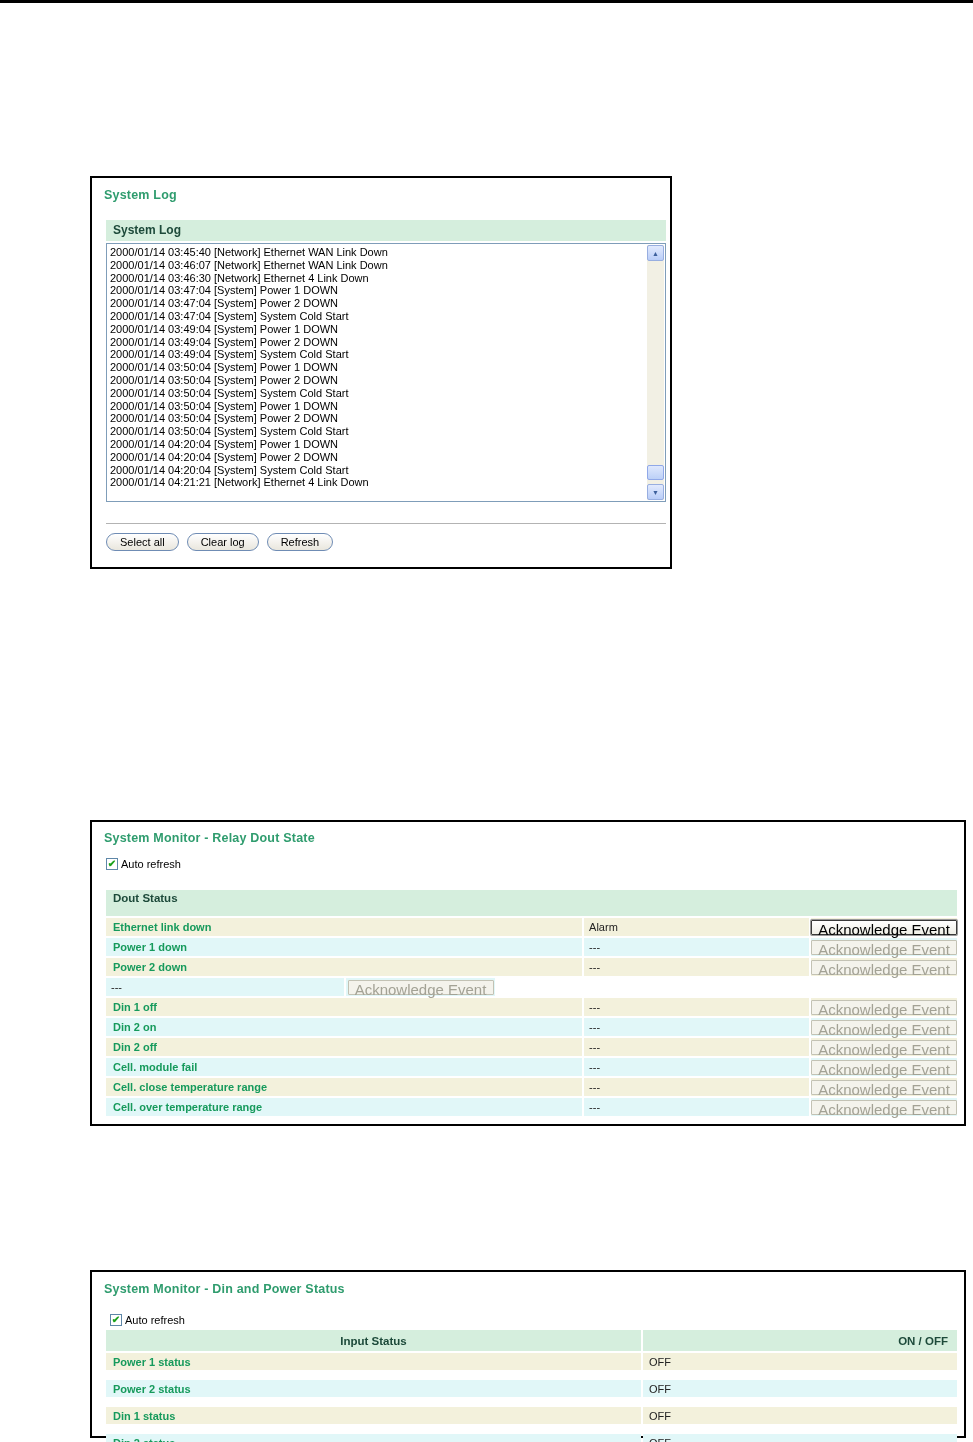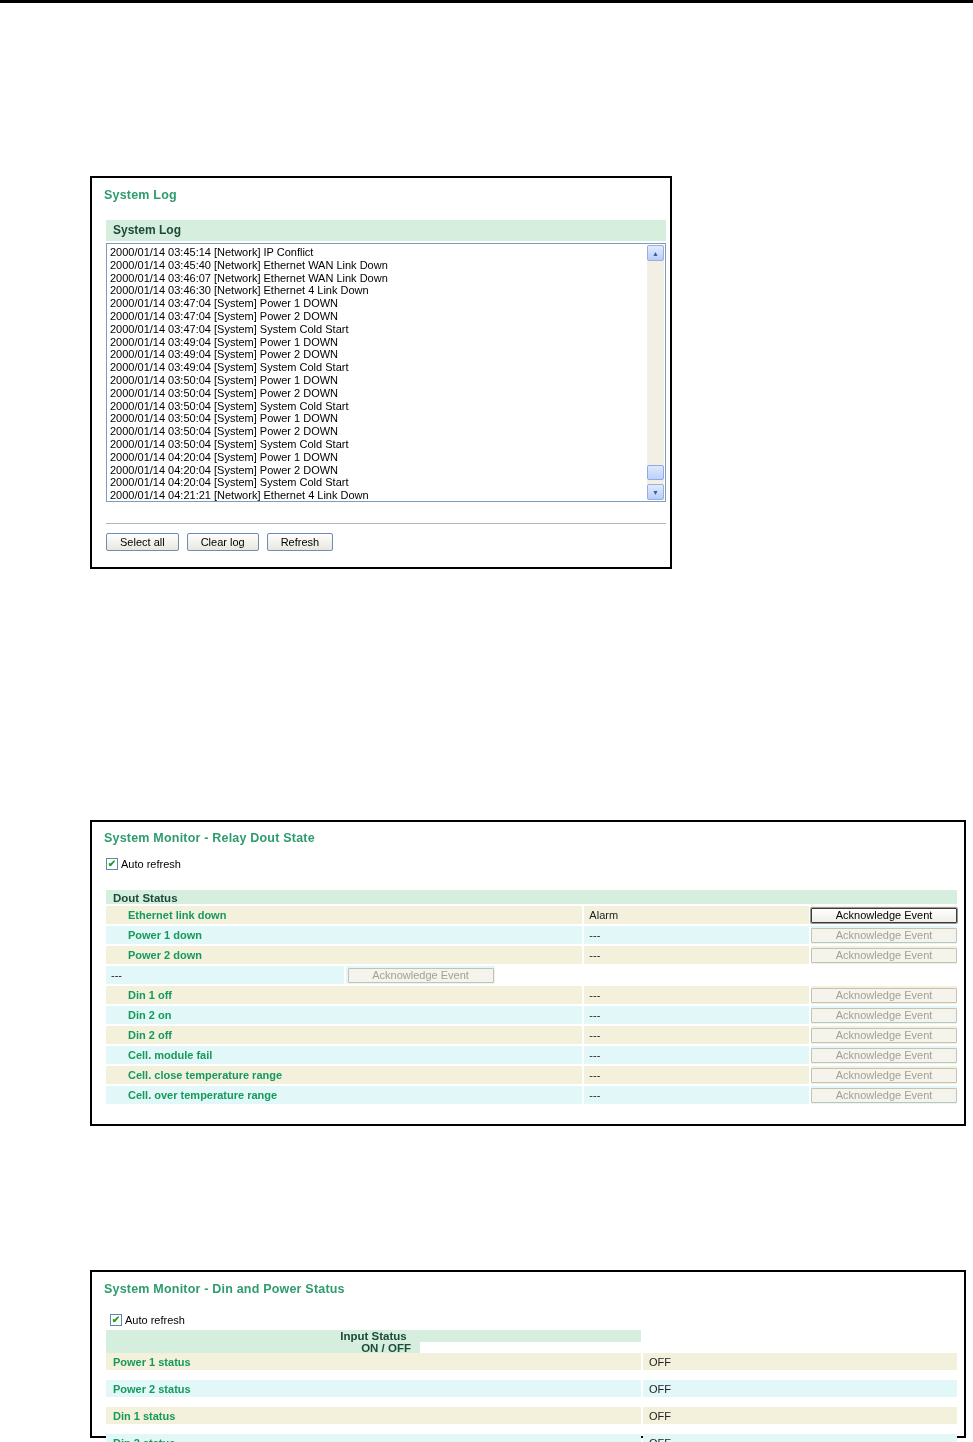--- a/index.html
+++ b/index.html
@@ -30,50 +30,50 @@
     align-items:center; justify-content:center; }
   .sb-btn.up { top:0; } .sb-btn.down { bottom:0; }
   .sb-btn .arr { font-size:7px; color:#3c5f9c; line-height:1; }
   .sb-thumb { position:absolute; left:0; top:220px; width:17px; height:15px;
     border:1px solid #90a8e8; border-radius:2px; background:linear-gradient(#dfe8fd,#bcd0f7); }
 
   .p1-divider { position:absolute; left:14px; top:345px; width:560px; height:1px; background:#b3b3b3; }
   .p1-buttons { position:absolute; left:14px; top:355px; display:flex; gap:8px; }
   .xp-btn { font-family:"Liberation Sans",sans-serif; font-size:11px; color:#000; height:18px;
     padding:0 13px; background:linear-gradient(#ffffff,#e9e6dd); border:1px solid #6f8cb4;
-    border-radius:2px; }
+    border-radius:9px; }
 
   
   .checkrow { position:absolute; display:flex; align-items:center; }
   .checkbox { width:12px; height:12px; background:#fff; border:1px solid #5e87a8;
     display:inline-flex; align-items:center; justify-content:center; }
   .checkbox.checked::after { content:"✔"; color:#1ba11b; font-size:10px; font-weight:bold;
     line-height:1; margin-top:-1px; }
   .checklabel { font-size:11px; color:#000; margin-left:3px; }
 
   
   .dout-table { position:absolute; left:14px; top:68px; width:851px; }
-  .dout-header { width:851px; height:14px; margin-bottom:2px; background:#d5eedd; color:#1d4a3a;
+  .dout-header { width:851px; height:26px; margin-bottom:2px; background:#d5eedd; color:#1d4a3a;
     font-weight:bold; font-size:11.5px; padding:2px 0 0 7px; }
   .drow { display:flex; height:18px; margin-bottom:2px; }
   .cell { height:18px; display:flex; align-items:center; }
   .cell.odd  { background:#f3f1dc; }
   .cell.even { background:#e1f7f8; }
-  .drow .c-label  { width:504px; margin-right:2px; padding-left:22px; font-size:11px;
+  .drow .c-label  { width:504px; margin-right:2px; padding-left:7px; font-size:11px;
     font-weight:bold; color:#169a5c; }
   .drow .c-status { width:238px; margin-right:2px; padding-left:5px; font-size:11px; color:#222; }
   .drow .c-btn    { width:149px; justify-content:center; }
-  .ack-btn { width:146px; height:15px; font-family:"Liberation Sans",sans-serif; font-size:11px;
+  .ack-btn { width:146px; height:15px; font-family:"Liberation Sans",sans-serif; font-size:15px;
     color:#a3a295; background:#f4f3ec; border:1px solid #c3c2b4; border-radius:1px; padding:0; }
   .ack-btn.enabled { color:#000; background:linear-gradient(#ffffff,#efeee6);
     border:1px solid #3a3a3a; box-shadow:0 0 0 1px #9a9a9a; }
 
   
   .din-table { position:absolute; left:14px; top:58px; width:851px; }
-  .din-header { display:flex; height:21px; margin-bottom:2px;flex-direction:column; }
+  .din-header { display:flex; height:21px; margin-bottom:2px; }
   .din-header .hd { background:#d5eedd; color:#1d4a3a; font-weight:bold; font-size:11.5px;
     display:flex; align-items:center; }
   .din-header .hd-left  { width:535px; margin-right:2px; justify-content:center; }
   .din-header .hd-right { width:314px; justify-content:flex-end; padding-right:9px; }
   .prow { display:flex; height:25px; margin-bottom:2px; }
   .prow .cell { height:17px; }
   .prow .c-label { width:535px; margin-right:2px; padding-left:7px; font-size:11px;
     font-weight:bold; color:#169a5c; }
   .prow .c-value { width:314px; padding-left:6px; font-size:11px; color:#222; }
 </style>
@@ -83,21 +83,20 @@
 <div class="top-rule"></div>
 
 <div class="panel" id="panel-system-log">
   <div class="panel-title" style="left:12px; top:10px;">System Log</div>
 
   <div class="section-bar" style="left:14px; top:42px; width:560px; height:21px;">System Log</div>
 
   <div class="listbox">
     <div class="log-lines">
 
-        <div class="log-line">2000/01/14 03:45:14 [Network] IP Conflict</div>
 
         <div class="log-line">2000/01/14 03:45:40 [Network] Ethernet WAN Link Down</div>
 
         <div class="log-line">2000/01/14 03:46:07 [Network] Ethernet WAN Link Down</div>
 
         <div class="log-line">2000/01/14 03:46:30 [Network] Ethernet 4 Link Down</div>
 
         <div class="log-line">2000/01/14 03:47:04 [System] Power 1 DOWN</div>
 
         <div class="log-line">2000/01/14 03:47:04 [System] Power 2 DOWN</div>

